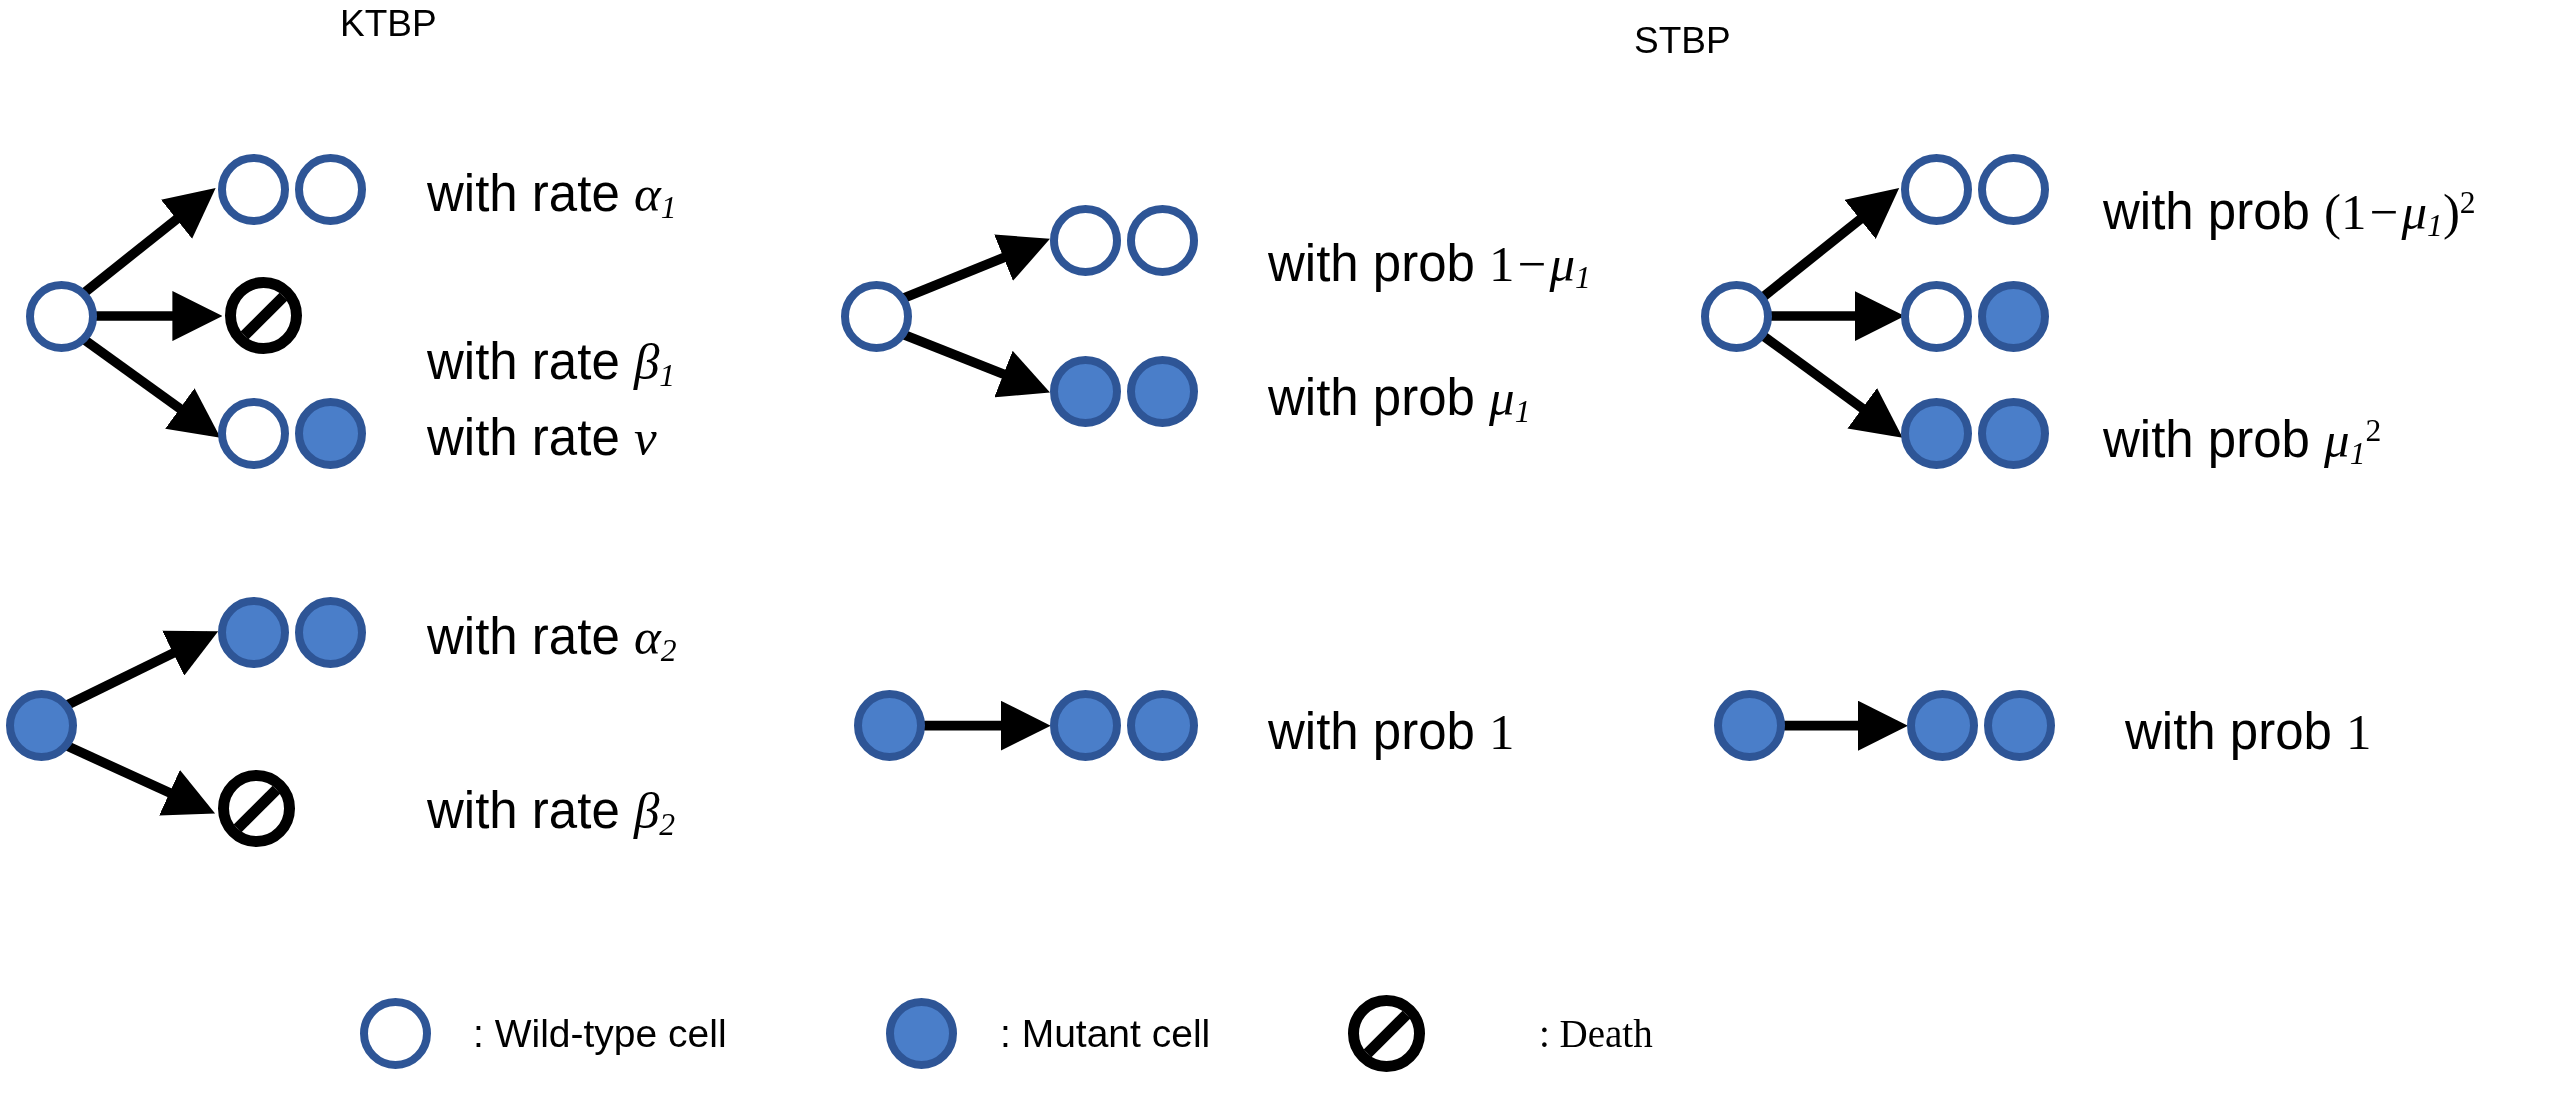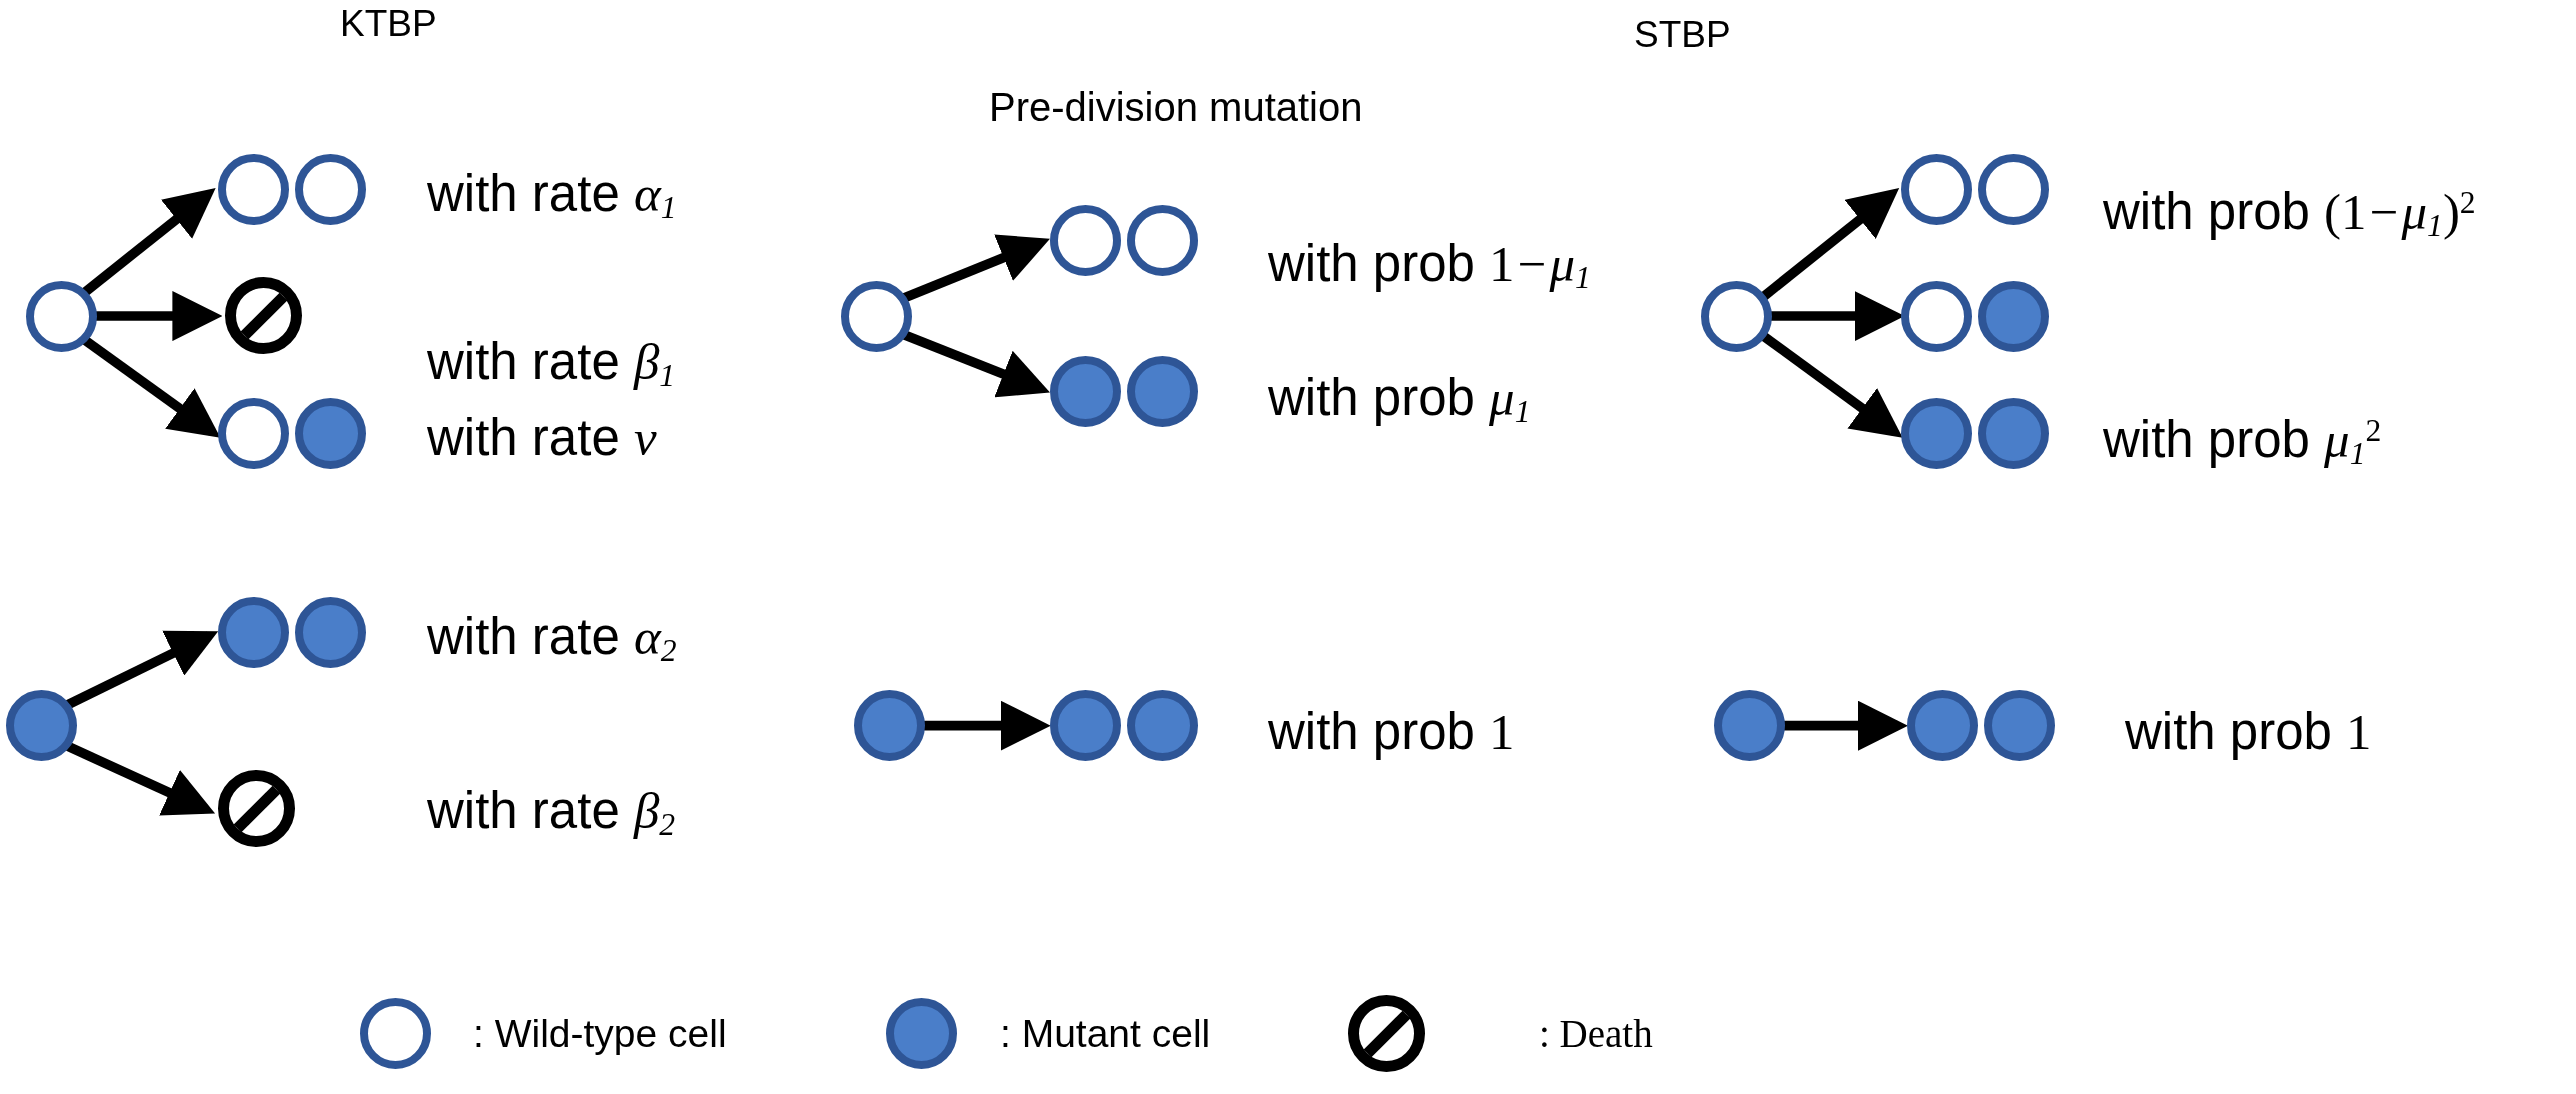--- a/index.html
+++ b/index.html
@@ -161,23 +161,22 @@
       <line x1="2755" y1="492" x2="2950" y2="492" stroke="#000" stroke-width="15" marker-end="url(#ah)"></line>
       <line x1="2745" y1="522" x2="2950" y2="672" stroke="#000" stroke-width="15" marker-end="url(#ah)"></line>
     </g>
 
     <g>
       <line x1="2760" y1="1130" x2="2955" y2="1130" stroke="#000" stroke-width="15" marker-end="url(#ah)"></line>
     </g>
   </svg>
 
   <div class="abs model-title" style="left:340px; top:5.1px;">KTBP</div>
-  <div class="abs model-title" style="left:1634px; top:16px;">STBP</div>
-
-  <div class="abs section-title" style="left:989px; top:87px;">Pre-division mutation</div>
+  <div class="abs model-title" style="left:1634px; top:22px;">STBP</div>
+
 
   <div class="cell wild" style="left:26px; top:281px; width:71px; height:71px;"></div>
 
   <div class="cell wild" style="left:218px; top:154px; width:71px; height:71px;"></div>
   <div class="cell wild" style="left:295px; top:154px; width:71px; height:71px;"></div>
   <div class="abs rate-label" style="left:427px; top:168px;">with rate&nbsp;<span class="mi">α</span><span class="sub">1</span></div>
 
   <div class="death" style="left:225px; top:277px; width:77px; height:77px;">
     <div class="slash"></div>
   </div>

